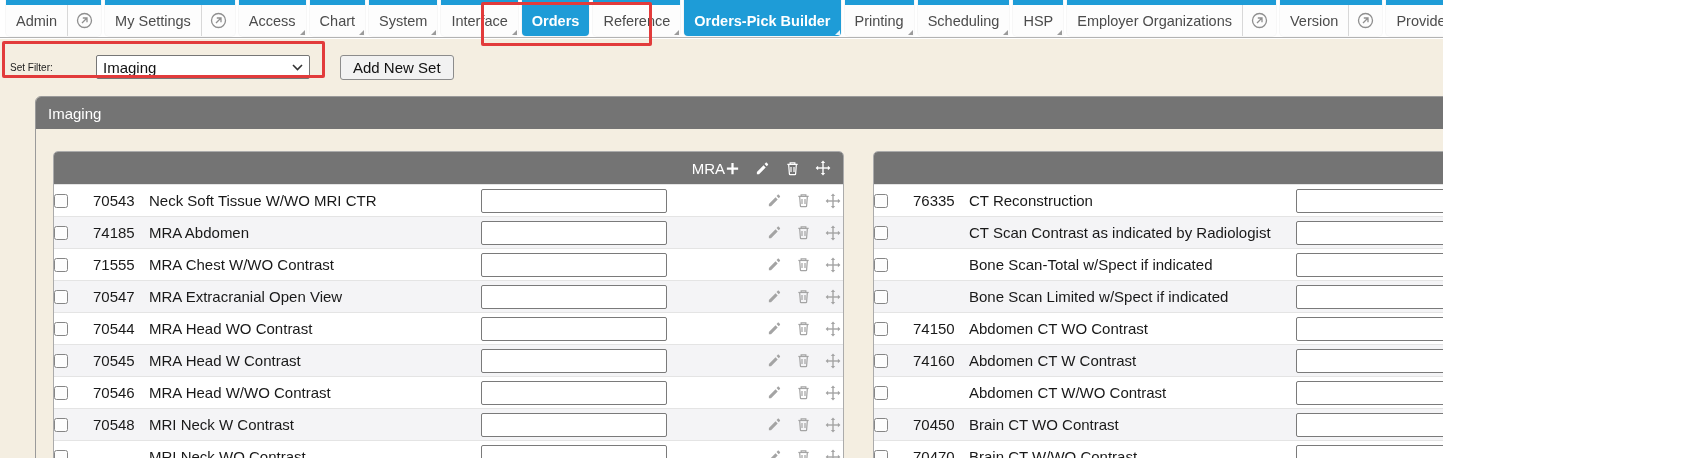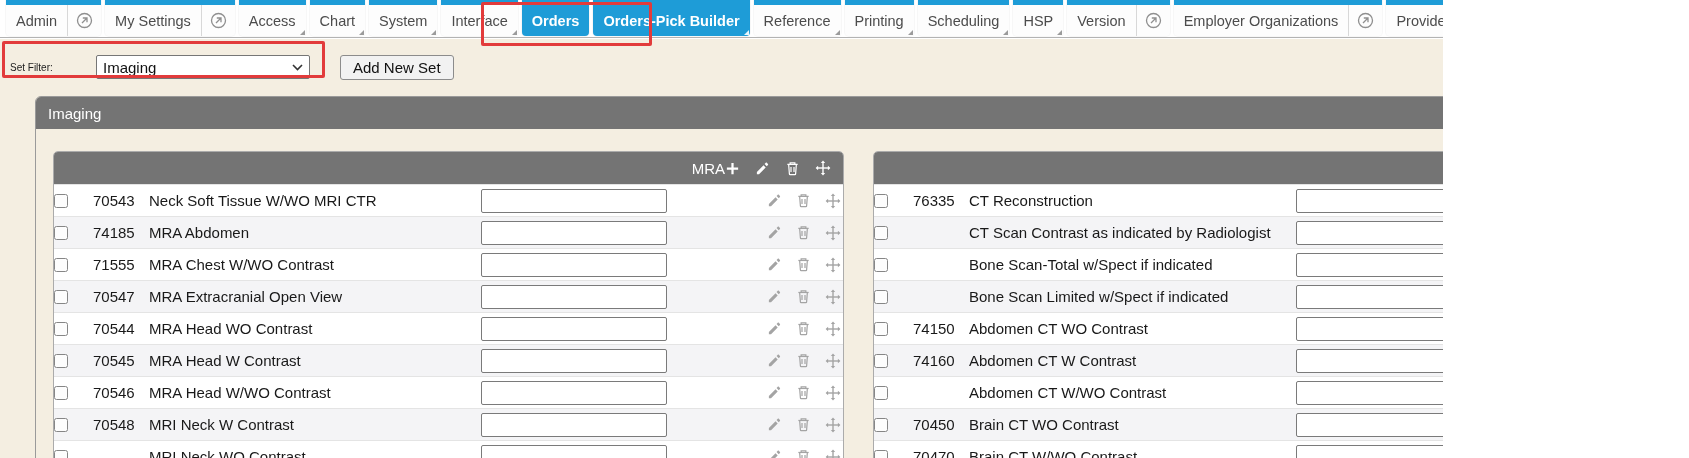--- a/index.html
+++ b/index.html
@@ -110,55 +110,55 @@
         <span class="tab-label">System</span>
         <span class="corner"></span>
       </div>
       <div class="tab">
         <span class="tab-label">Interface</span>
         <span class="corner"></span>
       </div>
       <div class="tab sel">
         <span class="tab-label">Orders</span>
       </div>
+      <div class="tab">
+        <span class="tab-label">Reference</span>
+        <span class="corner"></span>
+      </div>
       <div class="tab sel">
         <span class="tab-label">Orders-Pick Builder</span>
         <span class="corner"></span>
       </div>
       <div class="tab">
-        <span class="tab-label">Reference</span>
-        <span class="corner"></span>
-      </div>
-      <div class="tab">
         <span class="tab-label">Printing</span>
         <span class="corner"></span>
       </div>
       <div class="tab">
         <span class="tab-label">Scheduling</span>
         <span class="corner"></span>
       </div>
       <div class="tab">
         <span class="tab-label">HSP</span>
         <span class="corner"></span>
       </div>
       <div class="tab">
-        <span class="tab-label">Version</span>
+        <span class="tab-label">Employer Organizations</span>
         <span class="ext">
           <span class="icon">
             <svg width="17" height="17" viewBox="0 0 17 17">
               <g fill="none" stroke="currentColor" stroke-width="1.3">
                 <circle cx="8.5" cy="8.5" r="7"></circle>
                 <path d="M6 11l5-5M6.8 6H11v4.2"></path>
               </g>
             </svg>
           </span>
         </span>
       </div>
       <div class="tab">
-        <span class="tab-label">Employer Organizations</span>
+        <span class="tab-label">Version</span>
         <span class="ext">
           <span class="icon">
             <svg width="17" height="17" viewBox="0 0 17 17">
               <g fill="none" stroke="currentColor" stroke-width="1.3">
                 <circle cx="8.5" cy="8.5" r="7"></circle>
                 <path d="M6 11l5-5M6.8 6H11v4.2"></path>
               </g>
             </svg>
           </span>
         </span>

